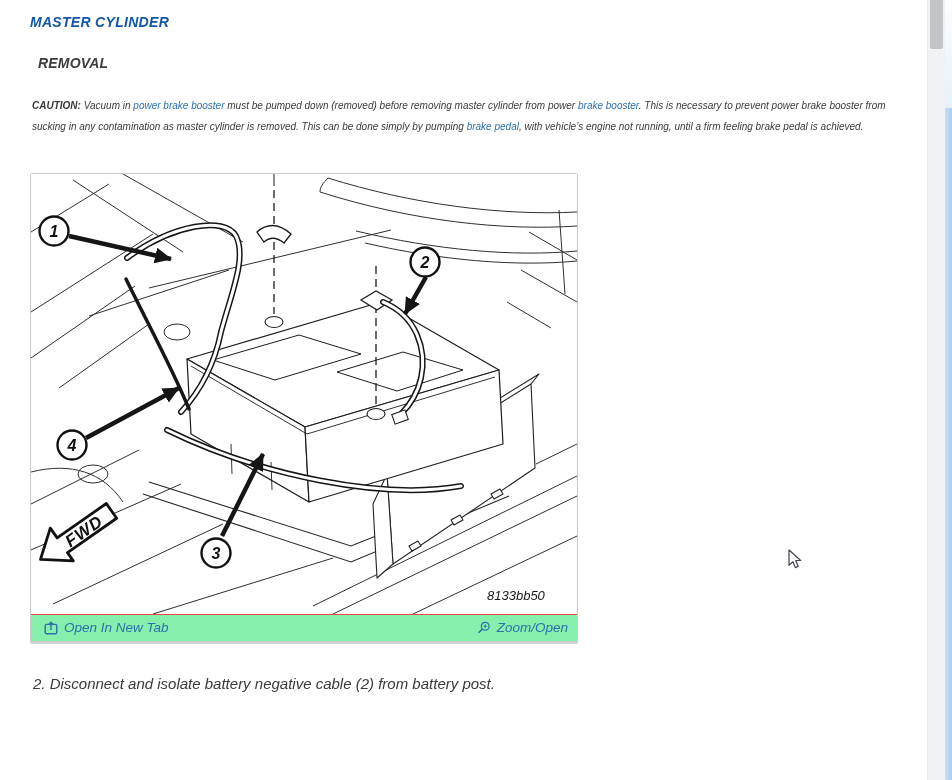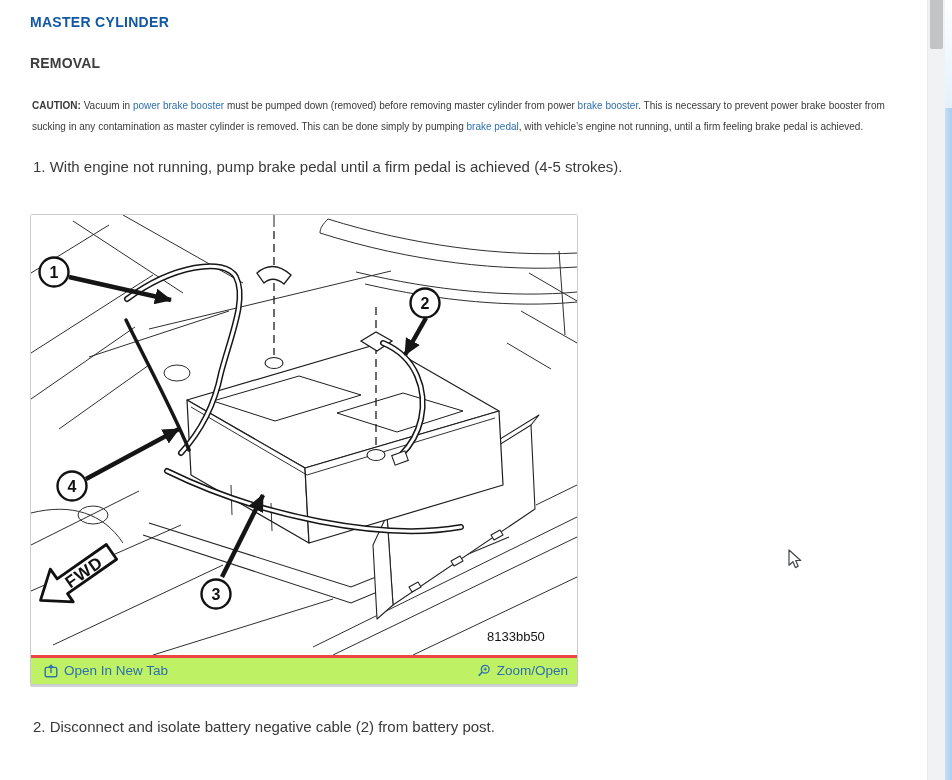--- a/index.html
+++ b/index.html
@@ -1,47 +1,47 @@
 <!DOCTYPE html>
 <html><head>
 <meta charset="utf-8">
 <style>
   html,body{margin:0;padding:0;}
   body{
     width:952px;height:780px;position:relative;overflow:hidden;
     background:#ffffff;color:#3a3a3a;
     font-family:"Liberation Sans",sans-serif;
   }
-  .content{position:absolute;left:30px;top:0;width:890px;}
+  .content{position:absolute;left:30px;top:0;width:890px;font-style:italic;}
   .doc-title{
     margin:14px 0 0 0;font-size:14px;font-weight:bold;letter-spacing:.3px;
     color:#1257a5;
   }
   .section-heading{
-    margin:25px 0 0 0;font-size:14px;font-weight:bold;letter-spacing:.2px;
+    margin:25px 0 0 8px;font-size:14px;font-weight:bold;letter-spacing:.2px;
     color:#3d3d3d;
   }
   .caution{
     margin:25px 0 0 0;width:886px;padding-left:2px;
     font-size:10px;line-height:20.5px;
   }
   .caution b{color:#383838;}
   .doclink{color:#2e70ad;text-decoration:none;cursor:pointer;}
   .step{margin:0;padding-left:3px;font-size:15px;line-height:20.5px;}
   #step1{margin-top:20px;}
   #step2{margin-top:32px;}
   .figure-frame{
     margin-top:36px;width:548px;background:#fff;
     border:1px solid #c9cccd;border-radius:2px;
     box-shadow:0 2px 0 rgba(150,155,160,.45);
     box-sizing:border-box;
   }
   .fig-canvas{position:relative;width:546px;height:440px;background:#fff;overflow:hidden;}
   .fig-toolbar{
-    height:26px;background:#bef264;border-top:3px solid #ef4444;
+    height:26px;background:#86efac;border-top:1px solid #ef4444;
     display:flex;align-items:center;justify-content:space-between;
     padding:0 9px 0 13px;font-size:13.5px;
   }
   .tb-link{color:#2e70ad;display:flex;align-items:center;gap:6px;text-decoration:none;cursor:pointer;line-height:1;}
   .tb-link svg{display:block;}
   
   .scroll-track{position:absolute;top:0;right:7px;width:17px;height:780px;background:#f1f2f3;border-left:1px solid #e9eaeb;}
   .scroll-thumb{position:absolute;top:0;right:9px;width:13px;height:49px;background:#c2c4c6;border-radius:0 0 2px 2px;}
   .edge-strip-top{position:absolute;top:0;right:0;width:7px;height:108px;background:linear-gradient(#fdfeff,#e4f1fc);}
   .edge-strip{position:absolute;top:108px;right:0;width:7px;height:672px;background:linear-gradient(90deg,#c6dff6,#a9cdf1);}
@@ -55,21 +55,20 @@
 <body>
 
 <div class="content">
 
   <h1 class="doc-title">MASTER CYLINDER</h1>
 
   <h2 class="section-heading">REMOVAL</h2>
 
   <p class="caution"><b>CAUTION:</b><span> Vacuum in </span><a class="doclink">power brake booster</a><span> must be pumped down (removed) before removing master cylinder from power </span><a class="doclink">brake booster</a><span>. This is necessary to prevent power brake booster from sucking in any contamination as master cylinder is removed. This can be done simply by pumping </span><a class="doclink">brake pedal</a><span>, with vehicle’s engine not running, until a firm feeling brake pedal is achieved.</span></p>
 
-  <p class="step" id="step1">1. With engine not running, pump brake pedal until a firm pedal is achieved (4-5 strokes).</p>
 
   <div class="figure-frame">
     <div class="fig-canvas">
       <svg class="drawing" width="546" height="440" viewBox="0 0 546 440">
         <defs>
           <marker id="ah" markerUnits="userSpaceOnUse" markerWidth="22" markerHeight="18" refX="16" refY="8" orient="auto">
             <path d="M0,0 L17,8 L0,16 Z" fill="#151515"></path>
           </marker>
         </defs>
 

